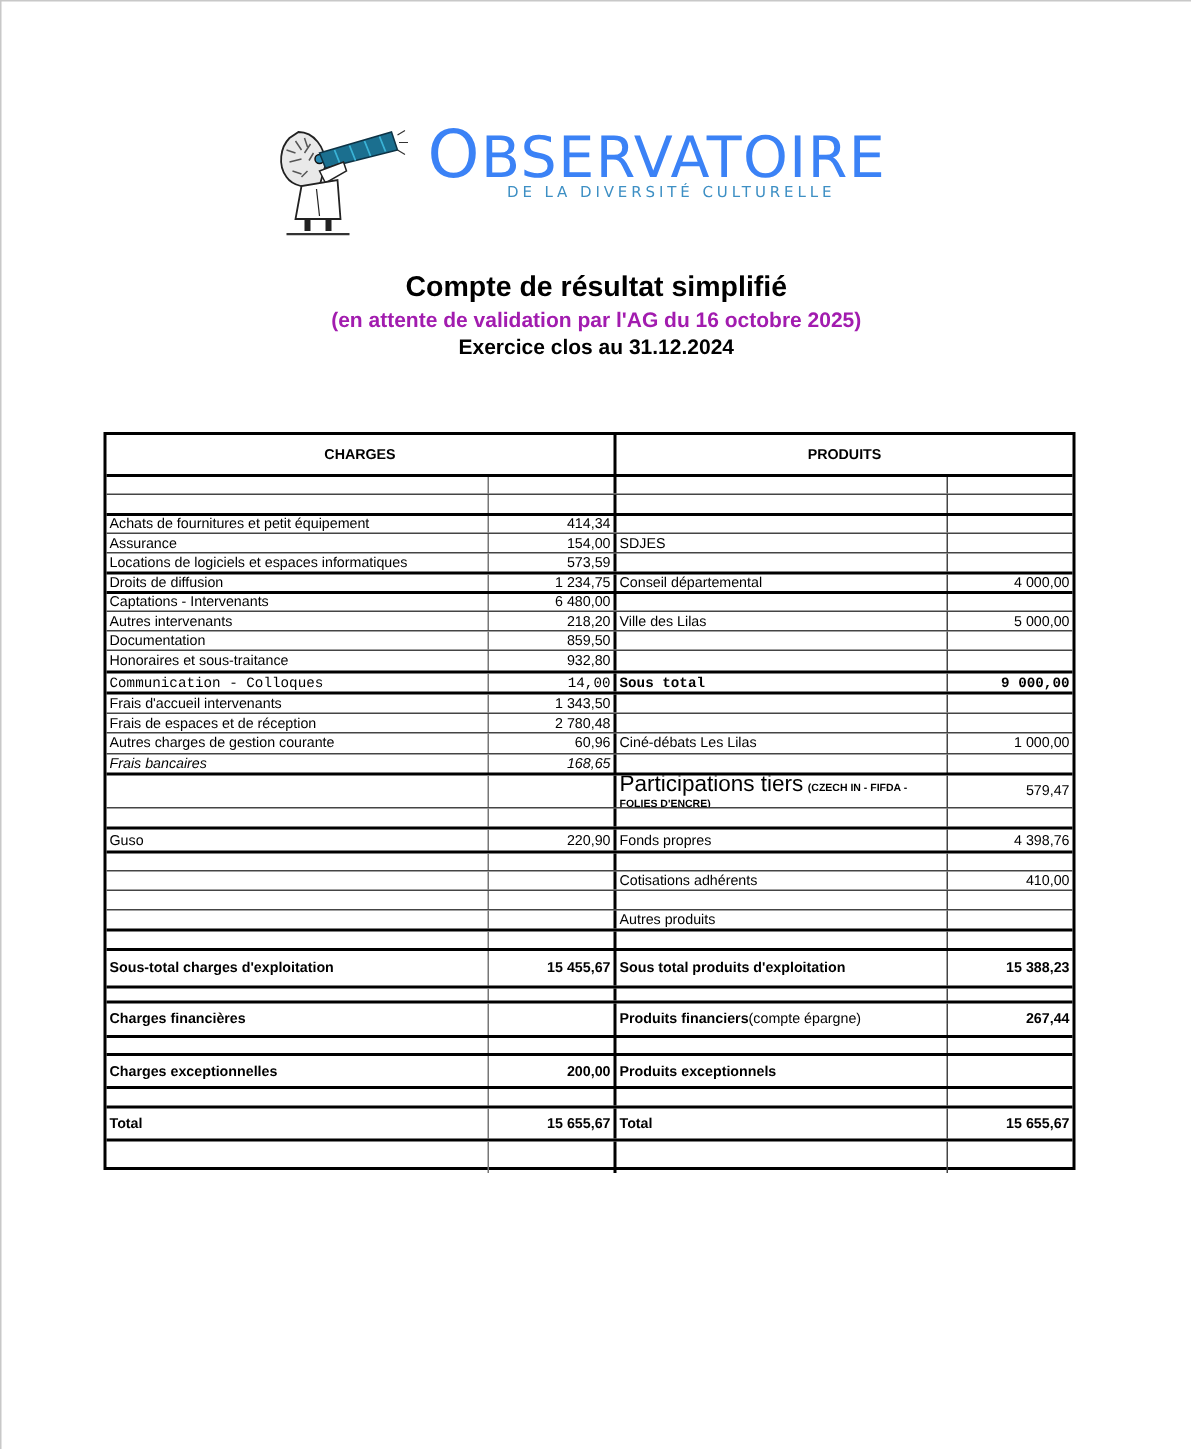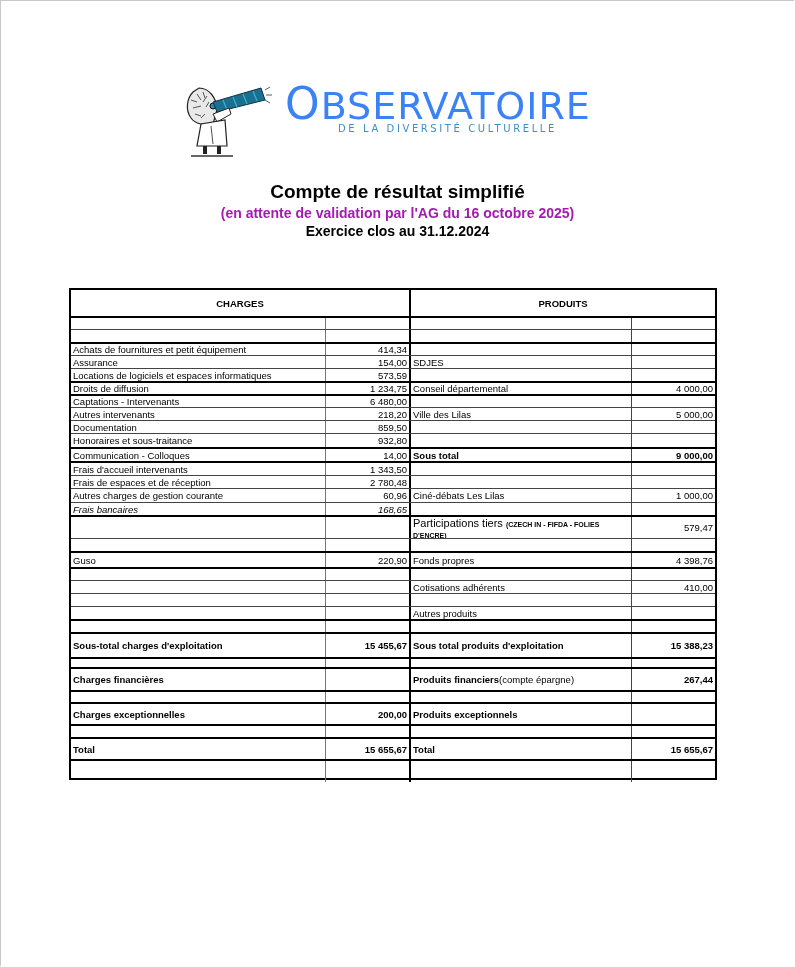--- a/index.html
+++ b/index.html
@@ -154,21 +154,21 @@
       <div class="cell c-val-r"></div>
     </div>
     <div class="row" style="top: 143px; height: 14px;">
       <div class="cell c-label-l">Honoraires et sous-traitance</div>
       <div class="cell c-val-l">932,80</div>
       <div class="cell c-label-r">
         <span></span>
       </div>
       <div class="cell c-val-r"></div>
     </div>
-    <div class="row thick" style="top: 157px; height: 14px;">
+    <div class="row thick" style="top: 157px; height: 14px; font-family: Liberation Mono, monospace;">
       <div class="cell c-label-l">Communication - Colloques</div>
       <div class="cell c-val-l">14,00</div>
       <div class="cell c-label-r">
         <span class="bold">Sous total</span>
       </div>
       <div class="cell c-val-r bold">9 000,00</div>
     </div>
     <div class="row thick" style="top: 171px; height: 14px;">
       <div class="cell c-label-l">Frais d'accueil intervenants</div>
       <div class="cell c-val-l">1 343,50</div>
@@ -197,21 +197,21 @@
       <div class="cell c-label-l">Frais bancaires</div>
       <div class="cell c-val-l">168,65</div>
       <div class="cell c-label-r">
         <span></span>
       </div>
       <div class="cell c-val-r"></div>
     </div>
     <div class="row thick" style="top: 225px; height: 23px;">
       <div class="cell c-label-l"></div>
       <div class="cell c-val-l"></div>
-      <div class="cell c-label-r wrap" style="display: block; padding-top: 1px;"><span style="font-size: 11px;">Participations tiers</span><span class="small" style="margin-left: 3px;">(CZECH IN - FIFDA - FOLIES D'ENCRE)</span></div>
+      <div class="cell c-label-r wrap" style="display: block; padding-top: 1px;"><span style="font-size: 15px;">Participations tiers</span><span class="small" style="margin-left: 3px;">(CZECH IN - FIFDA - FOLIES D'ENCRE)</span></div>
       <div class="cell c-val-r">579,47</div>
     </div>
     <div class="row" style="top: 248px; height: 13px;">
       <div class="cell c-label-l"></div>
       <div class="cell c-val-l"></div>
       <div class="cell c-label-r">
         <span></span>
       </div>
       <div class="cell c-val-r"></div>
     </div>

